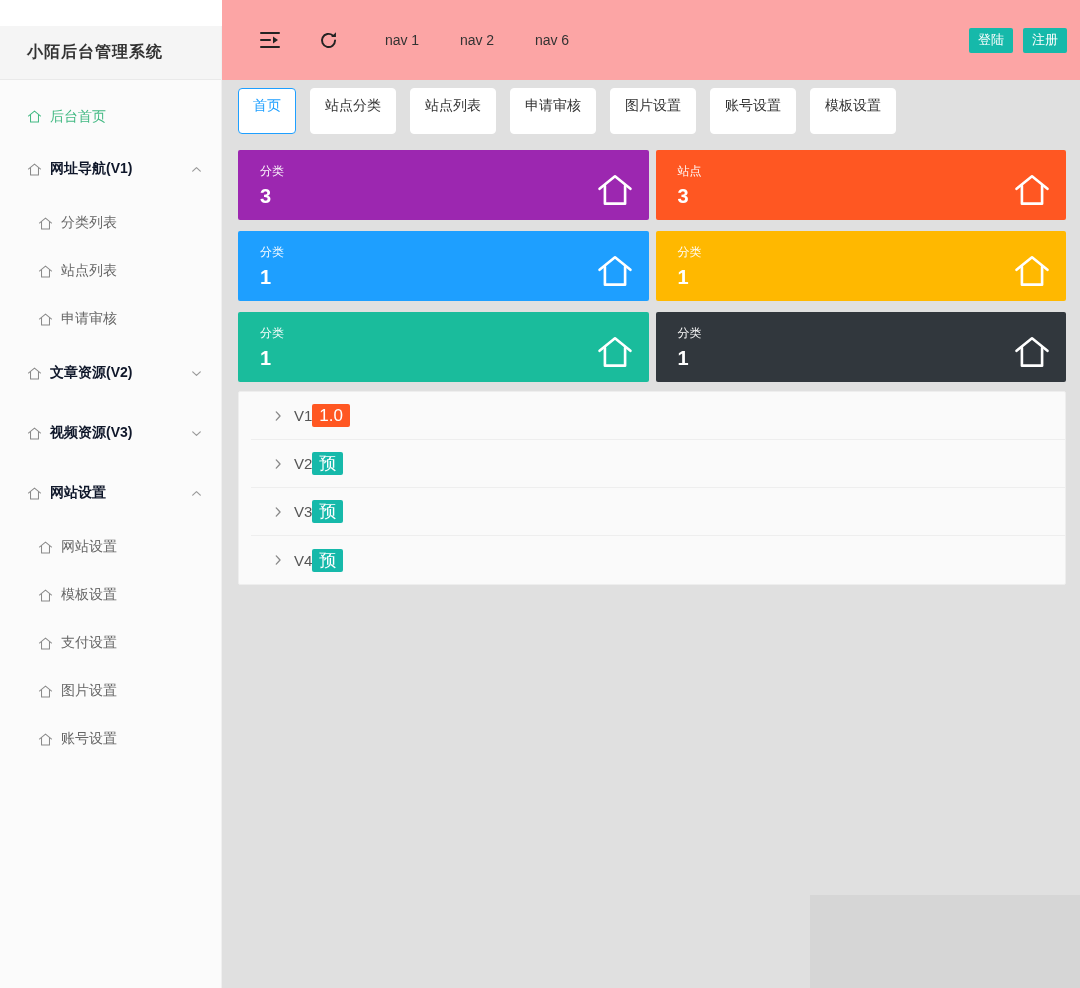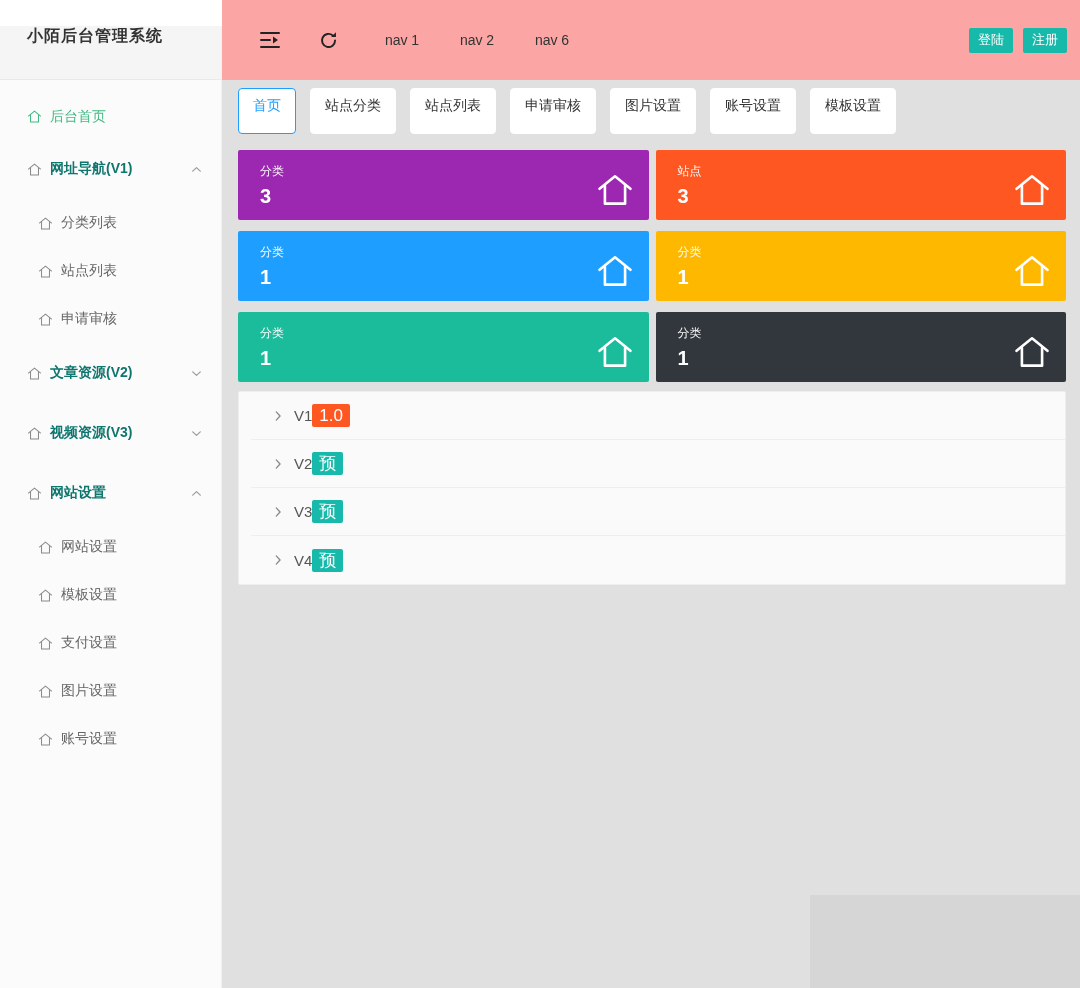--- a/index.html
+++ b/index.html
@@ -6,25 +6,25 @@
   html,body { width:1080px; height:988px; }
   body {
     font-family:"Liberation Sans","DejaVu Sans",sans-serif;
     background:#ffffff; position:relative; overflow:hidden; color:#333;
   }
 
   
   .sidebar { position:absolute; left:0; top:26px; width:222px; bottom:0;
     background:#fbfbfb; border-right:1px solid #f0f0f0; }
   .sidebar-header { height:54px; background:#f5f5f5; border-bottom:1px solid #e9e9e9;
-    display:flex; padding-left:27px; }
+    display:flex; align-items:center; padding-left:27px; }
   .sidebar-title { font-size:16px; font-weight:bold; color:#333; letter-spacing:1px; }
   .side-menu { padding-top:14px; }
   .side-item { display:flex; align-items:center; padding-left:27px; padding-right:18px;
-    font-size:14px; color:#0f766e; cursor:pointer; }
+    font-size:14px; color:#0f172a; cursor:pointer; }
   .side-item .txt { margin-left:8px; }
   .side-item.home { height:45px; color:#42b983; font-weight:normal; }
   .side-item.group { height:60px; font-weight:600; }
   .side-item.sub { height:48px; padding-left:38px; color:#666; font-weight:normal; }
   .side-item .spacer { flex:1; }
   .micon { width:15px; height:15px; flex:none; color:#8a8a8a; }
   .side-item.home .micon { color:#42b983; }
   .chev { width:13px; height:13px; color:#999; flex:none; }
 
   

